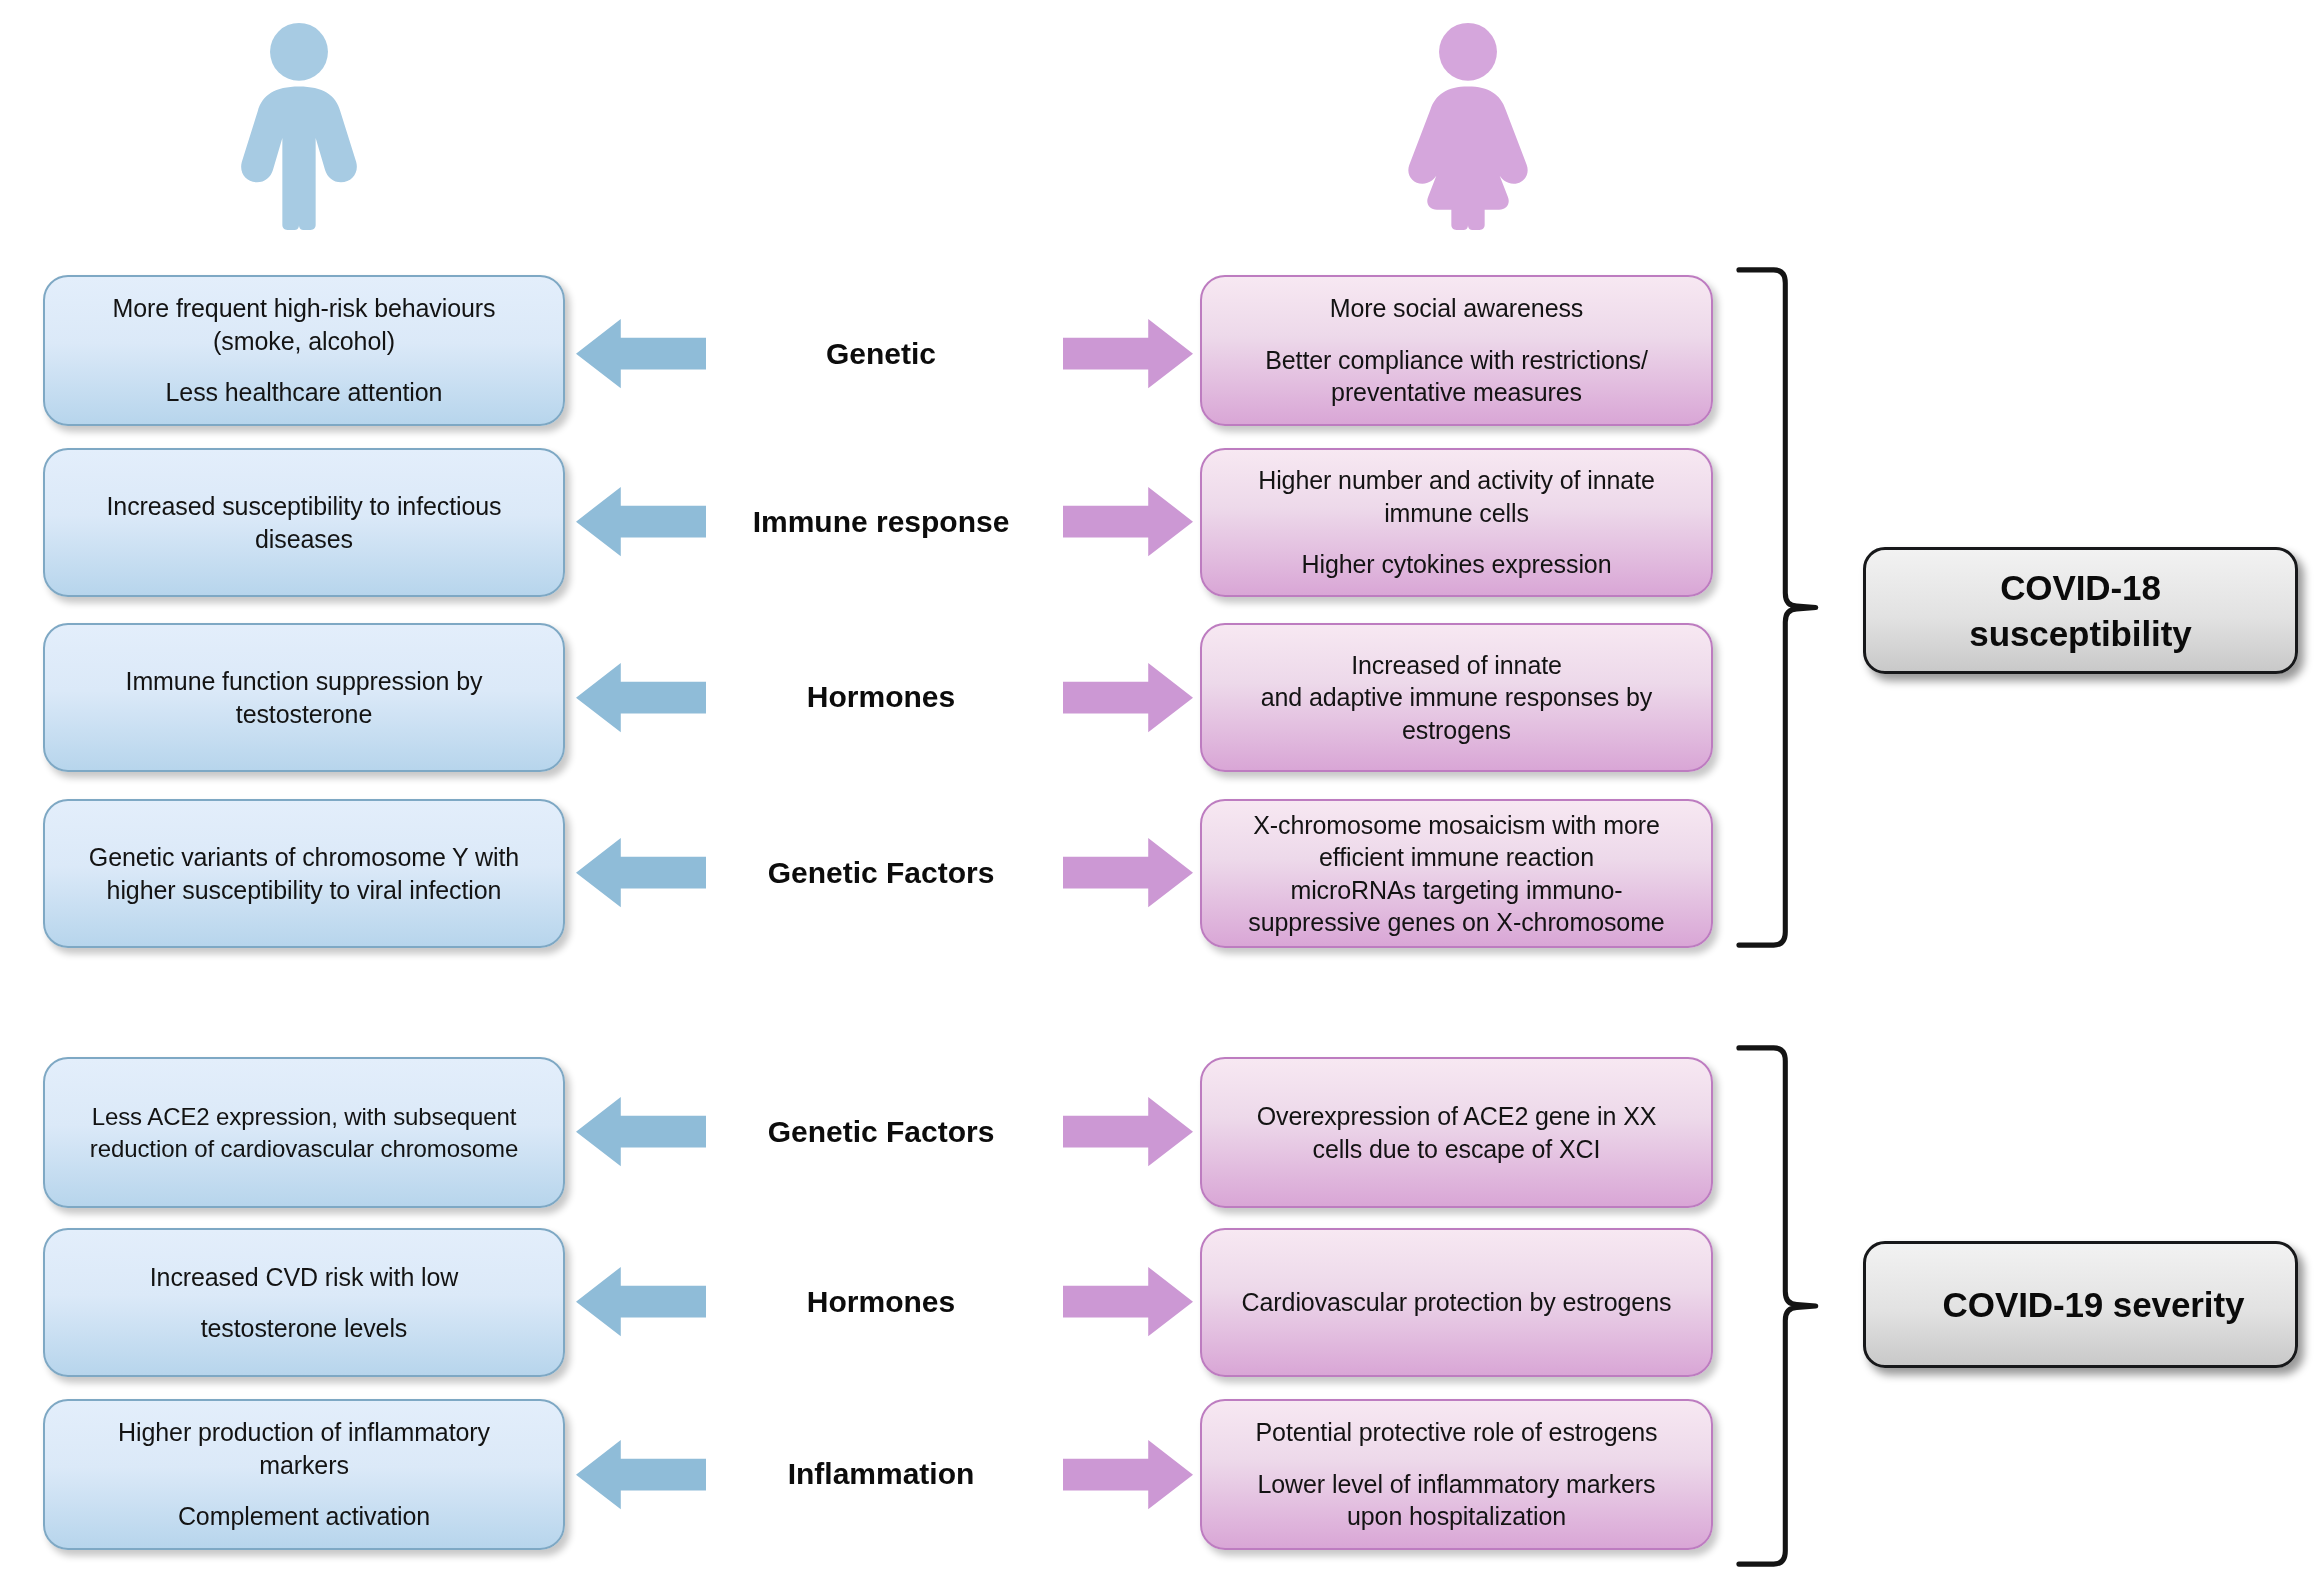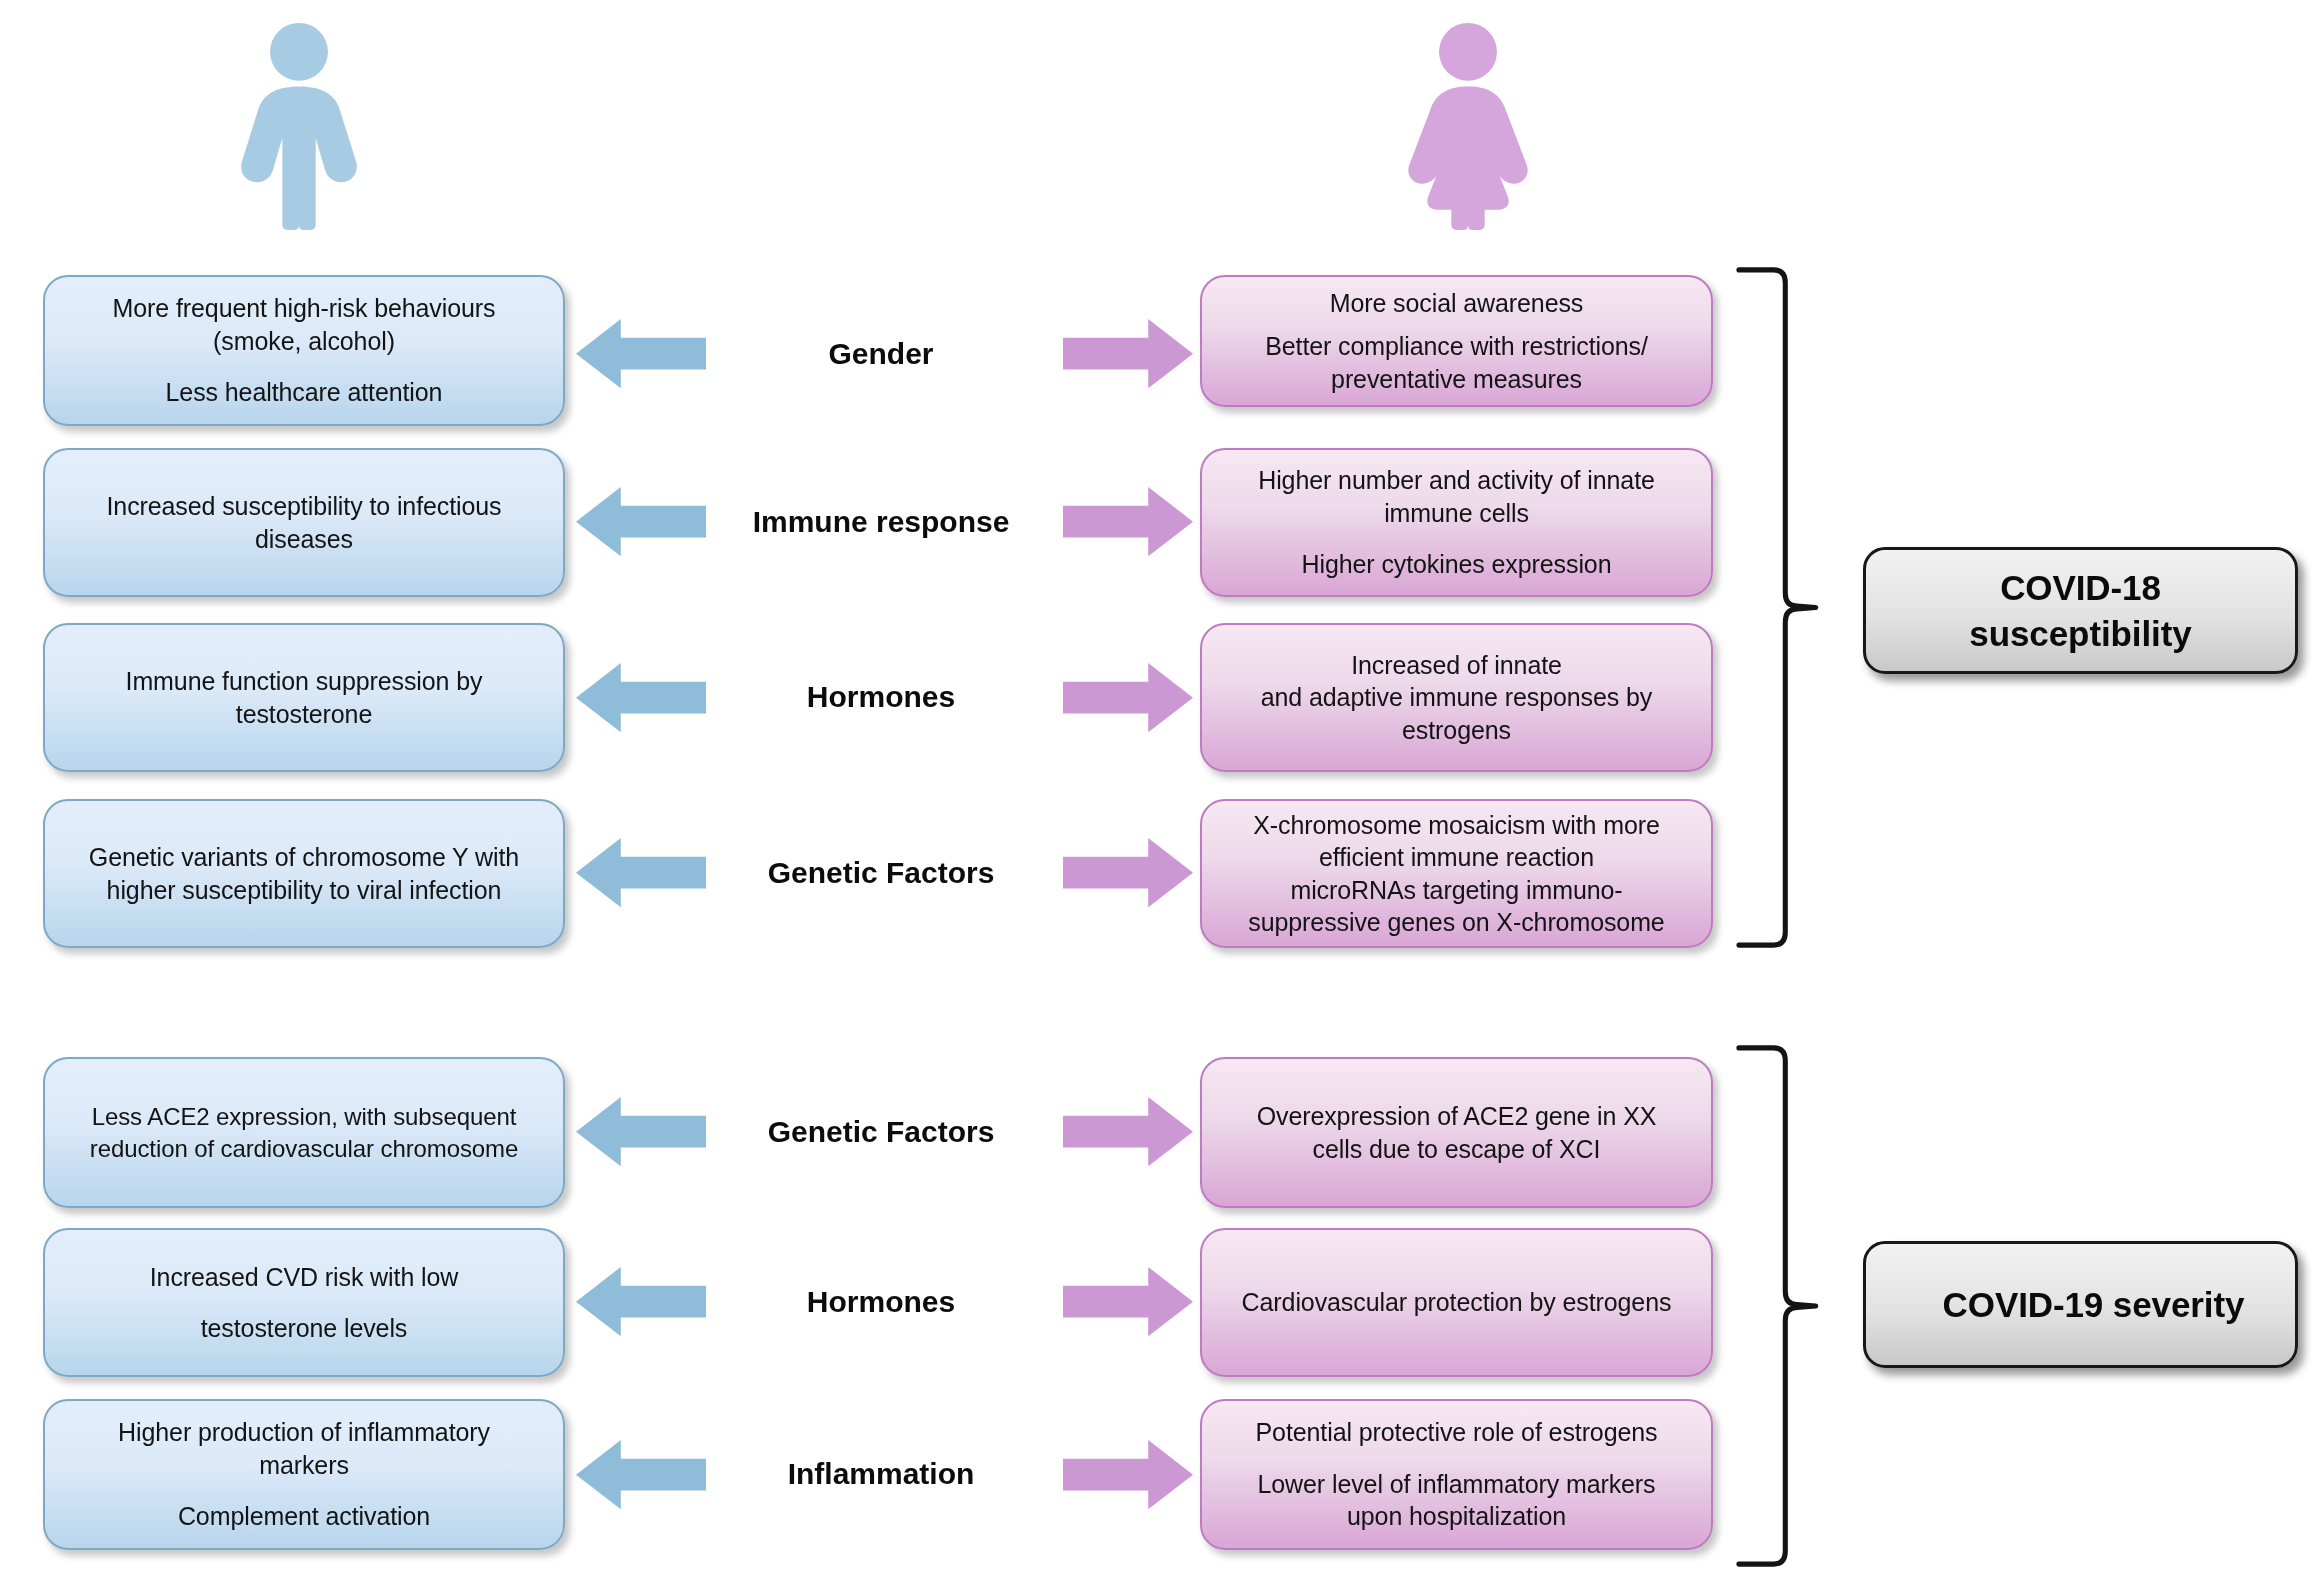--- a/index.html
+++ b/index.html
@@ -99,28 +99,28 @@
     <span class="ln">(smoke, alcohol)</span>
     <span class="gap"></span>
     <span class="ln">Less healthcare attention</span>
   </div>
 
   <div class="arrow" style="left:576px;top:316px;">
     <svg width="130" height="76" viewBox="0 0 180 105">
         <path d="M0 52 L62 4 L62 30 L180 30 L180 74 L62 74 L62 100 Z" fill="#8fbcd8"></path>
       </svg>
   </div>
-  <div class="factor" style="left:881px;top:354px;font-size:30px;">Gender</div>
+  <div class="factor" style="left:881px;top:354px;font-size:30px;">Genetic</div>
   <div class="arrow" style="left:1063px;top:316px;">
     <svg width="130" height="76" viewBox="0 0 180 105">
         <path d="M180 52 L118 4 L118 30 L0 30 L0 74 L118 74 L118 100 Z" fill="#cc98d4"></path>
       </svg>
   </div>
 
-  <div class="box female" style="left:1200px;top:275px;width:513px;height:132px;font-size:25px;">
+  <div class="box female" style="left:1200px;top:275px;width:513px;height:151px;font-size:25px;">
     <span class="ln">More social awareness</span>
     <span class="gap"></span>
     <span class="ln">Better compliance with restrictions/</span>
     <span class="ln">preventative measures</span>
   </div>
 
   <div class="box male" style="left:43px;top:448px;width:522px;height:149px;font-size:25px;">
     <span class="ln">Increased susceptibility to infectious</span>
     <span class="ln">diseases</span>
   </div>

